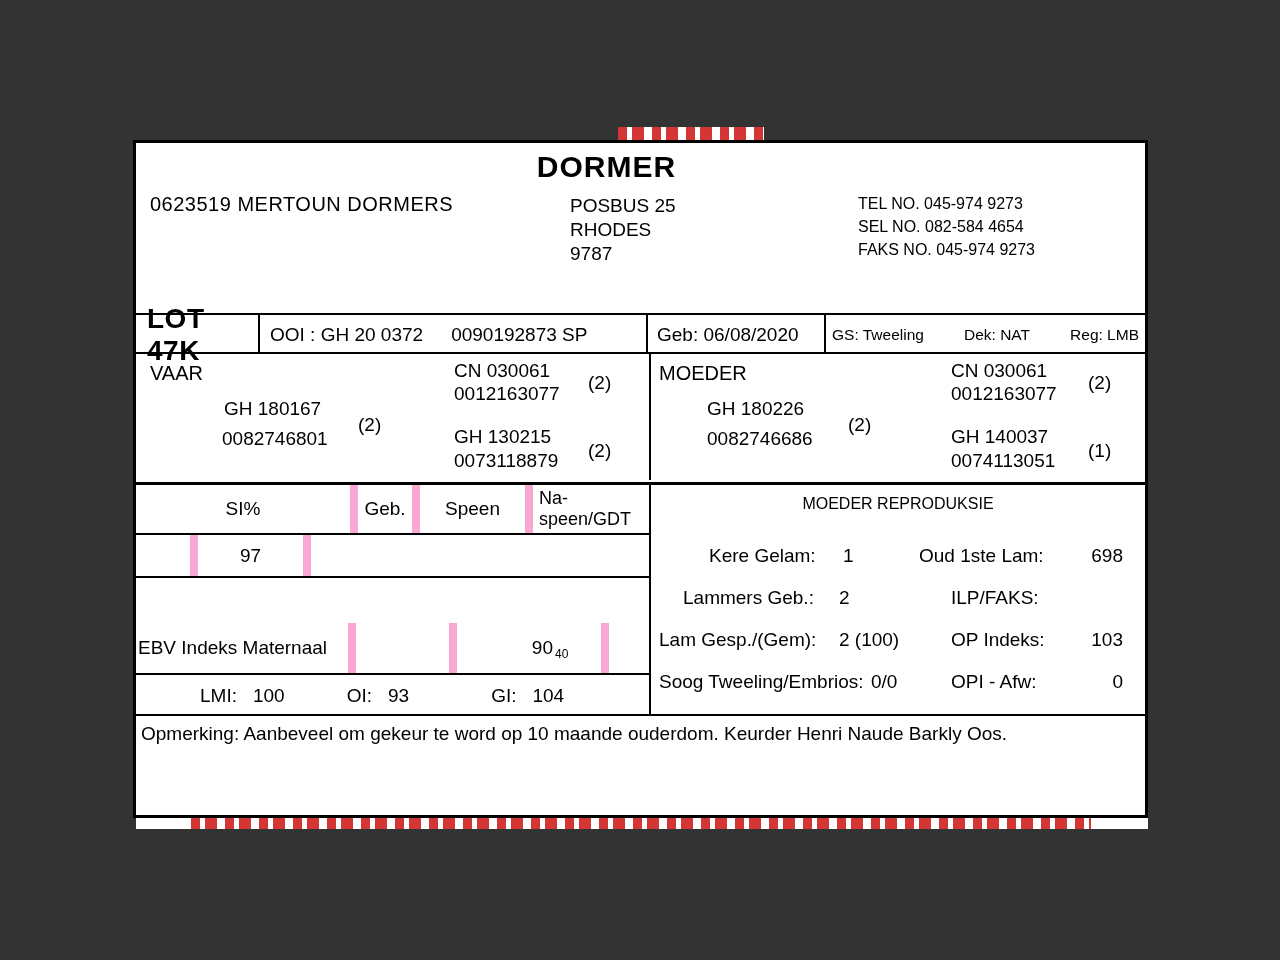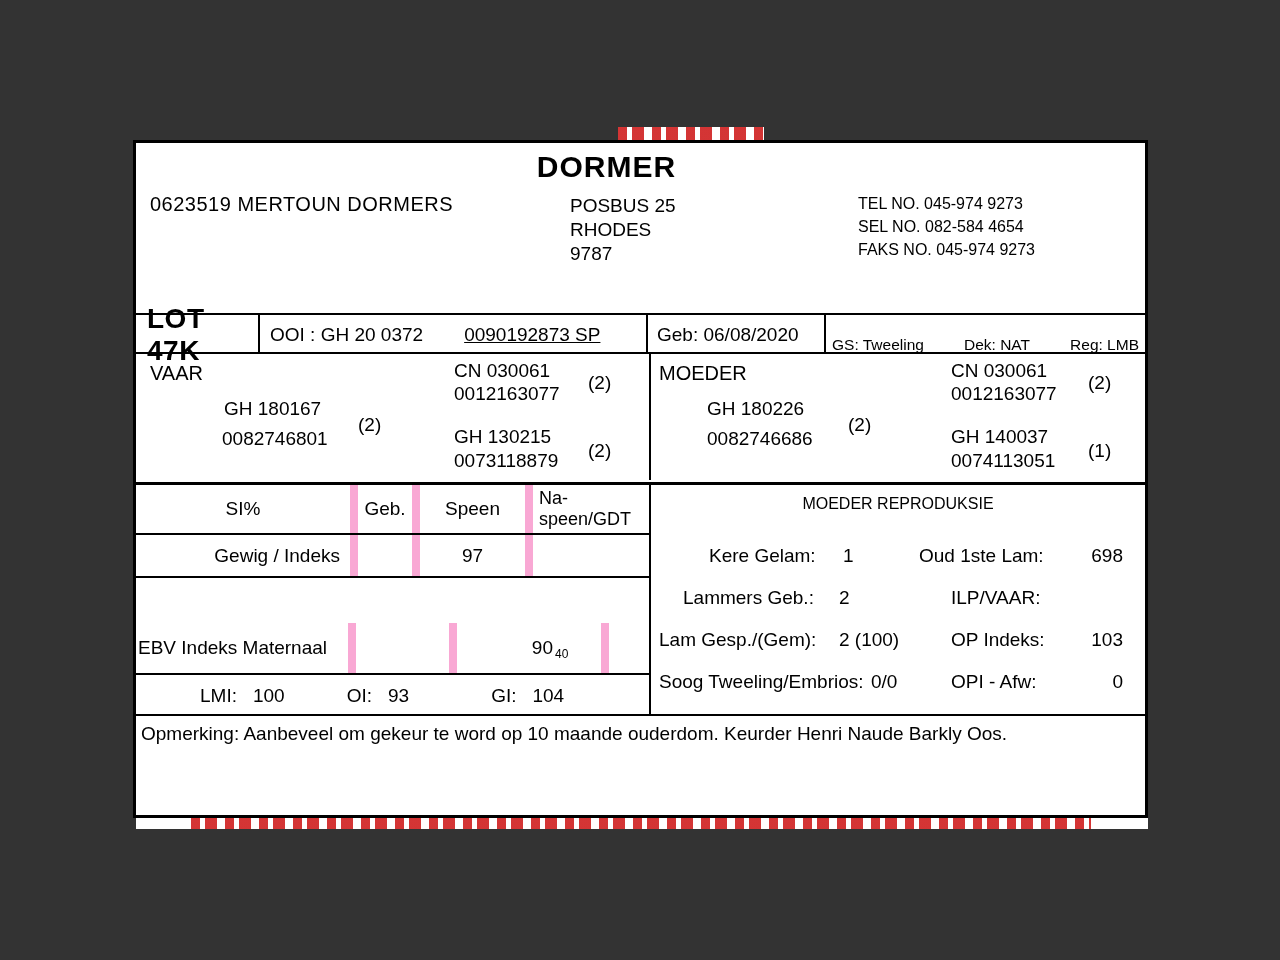--- a/index.html
+++ b/index.html
@@ -35,23 +35,23 @@
   
   .lot-row {
     position: absolute; left: 0; top: 170px; width: 100%; height: 41px;
     border-top: 2px solid #000; display: flex; align-items: center;
   }
   .lot-cell { height: 100%; display: flex; align-items: center; border-right: 2px solid #000; }
   .lot-cell.last { border-right: none; }
   .c-lot { width: 124px; padding-left: 11px; font-size: 28px; font-weight: bold; letter-spacing: .5px; }
   .c-ooi { width: 388px; font-size: 19px; }
   .c-ooi .ooi-id { margin-left: 10px; }
-  .c-ooi .ooi-num { margin-left: 41px; text-decoration: underline; }
+  .c-ooi .ooi-num { margin-left: 28px; }
   .c-geb { width: 178px; padding-left: 9px; font-size: 19px; }
-  .c-gs { flex: 1; font-size: 15.5px; padding: 0 6px; display: flex; justify-content: space-between; align-items: flex-end; gap: 20px; }
+  .c-gs { flex: 1; font-size: 15.5px; padding: 0 6px; display: flex; justify-content: space-between; align-items: center; gap: 20px; }
 
   
   .pedigree {
     position: absolute; left: 0; top: 209px; width: 100%; height: 128px;
     border-top: 2px solid #000; display: flex;
   }
   .ped-half { position: relative; height: 100%; font-size: 19px; }
   .ped-left { width: 515px; border-right: 2px solid #000; }
   .ped-right { flex: 1; }
   .ped-half .plabel { position: absolute; font-size: 20px; }
@@ -189,21 +189,20 @@
           <div class="si-cell b-r w-lbl">SI%</div>
           <div class="si-cell b-r w-geb">Geb.</div>
           <div class="si-cell b-r w-speen">Speen</div>
           <div class="si-cell w-nasp hdr-nasp">
             <span>Na-</span>
             <span>speen/GDT</span>
           </div>
         </div>
 
         <div class="si-row b-b" style="top:50px; height:43px;">
-          <div class="si-cell b-r w-lbl lbl">Gewig / Indeks</div>
           <div class="si-cell b-r w-geb"></div>
           <div class="si-cell b-r w-speen">
             <span>97</span>
               <sub class="idx"></sub>
           </div>
           <div class="si-cell w-nasp">
             <span></span>
               <sub class="idx"></sub>
           </div>
         </div>
@@ -232,21 +231,21 @@
       <div class="repro">
         <div class="repro-title">MOEDER REPRODUKSIE</div>
 
         <div class="item" style="left:58px;  top:60px;">Kere Gelam:</div>
         <div class="item" style="left:192px; top:60px;">1</div>
         <div class="item" style="left:268px; top:60px;">Oud 1ste Lam:</div>
         <div class="item num" style="left:410px; top:60px;">698</div>
 
         <div class="item" style="left:32px;  top:102px;">Lammers Geb.:</div>
         <div class="item" style="left:188px; top:102px;">2</div>
-        <div class="item" style="left:300px; top:102px;">ILP/VAAR:</div>
+        <div class="item" style="left:300px; top:102px;">ILP/FAKS:</div>
         <div class="item num" style="left:410px; top:102px;"></div>
 
         <div class="item" style="left:8px;   top:144px;">Lam Gesp./(Gem):</div>
         <div class="item" style="left:188px; top:144px;">2 (100)</div>
         <div class="item" style="left:300px; top:144px;">OP Indeks:</div>
         <div class="item num" style="left:410px; top:144px;">103</div>
 
         <div class="item" style="left:8px;   top:186px;">Soog Tweeling/Embrios:</div>
         <div class="item" style="left:220px; top:186px;">0/0</div>
         <div class="item" style="left:300px; top:186px;">OPI - Afw:</div>

